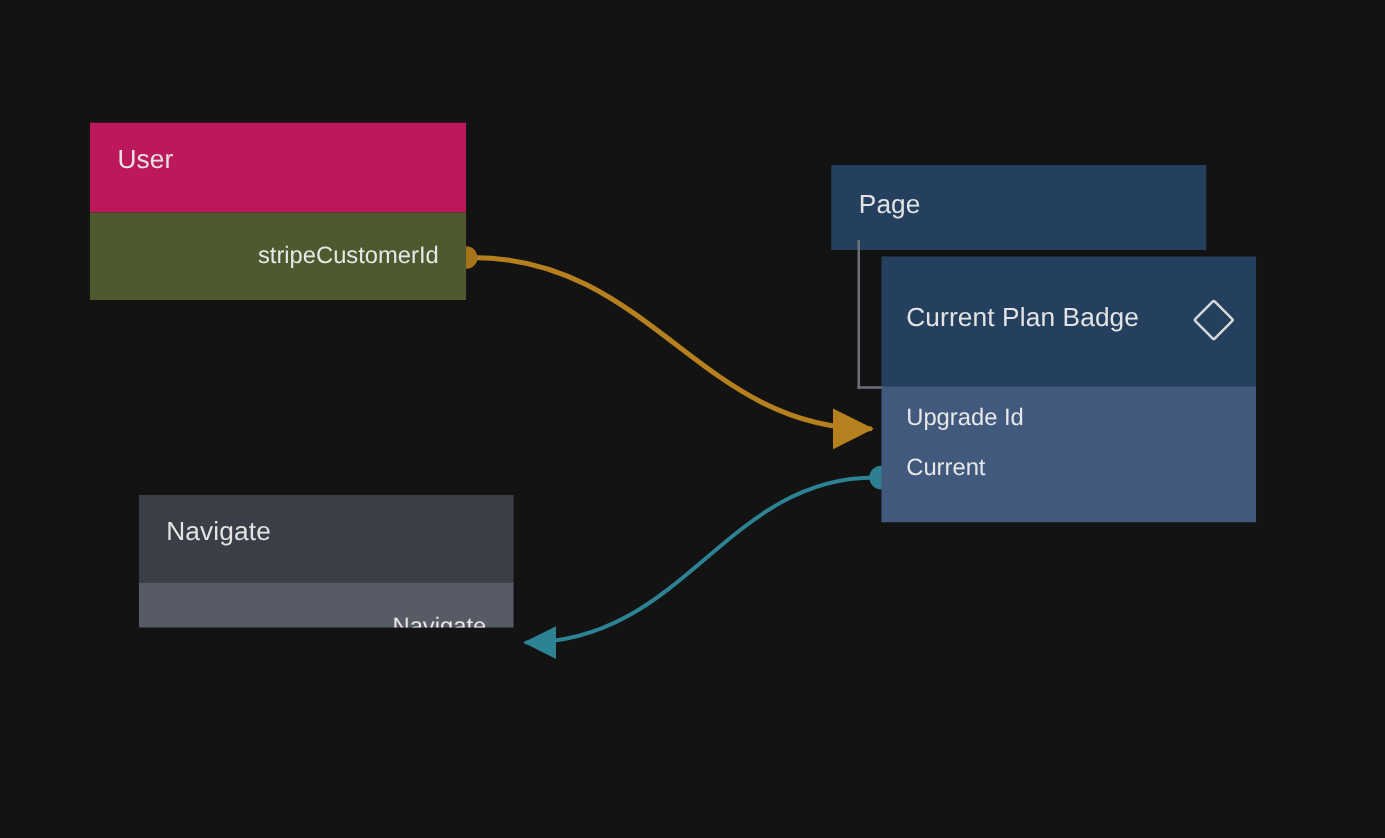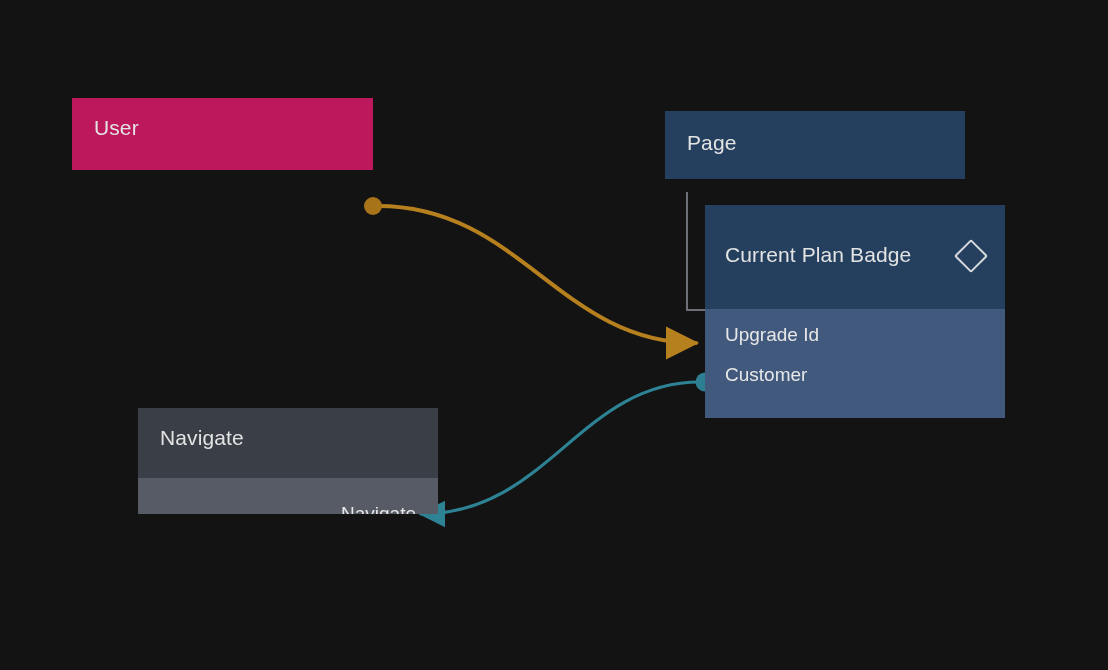--- a/index.html
+++ b/index.html
@@ -68,21 +68,21 @@
     align-items: center;
     justify-content: flex-end;
     height: 100%;
     padding-right: 22px;
     font-size: 19px;
     color: #e7e7e7;
   }
 
   
   #node-page {
-    left: 665px; top: 111px; width: 300px; height: 68px;
+    left: 665px; top: 132px; width: 300px; height: 68px;
     background: #24405e;
   }
   #node-page .node-header {
     height: 68px;
     padding-top: 18px;
   }
 
   
   #child-bracket {
     position: absolute;
@@ -124,21 +124,21 @@
     border: 2px solid #d6d9de;
     transform: rotate(45deg);
     border-radius: 2px;
   }
   .header-text {
     max-width: 210px;
   }
 
   
   #node-navigate {
-    left: 111px; top: 408px; width: 300px; height: 106px; margin-left: 27px;
+    left: 111px; top: 396px; width: 300px; height: 106px;
   }
   #node-navigate .node-header {
     height: 70px;
     background: #3a3e46;
   }
   #node-navigate .node-body {
     height: 72px;
     background: #565b66;
   }
 </style>
@@ -161,41 +161,46 @@
     <circle cx="373" cy="206" r="9" fill="#a8741a"></circle>
 
     <path d="M 700 382 C 580 382, 548 514, 421 514" fill="none" stroke="#2d8294" stroke-width="3.2" stroke-linecap="round" marker-end="url(#arrow-teal)"></path>
     <circle cx="705" cy="382" r="9.5" fill="#2d7f91"></circle>
   </svg>
 
   <div class="node" id="node-user">
     <div class="node-header">
       <span>User</span>
     </div>
+    <div class="node-body">
+      <div class="port-row-right">
+        <span>stripeCustomerId</span>
+      </div>
+    </div>
   </div>
 
   <div class="node" id="node-page">
     <div class="node-header">
       <span>Page</span>
     </div>
   </div>
 
   <div id="child-bracket"></div>
 
   <div class="node" id="node-badge">
     <div class="node-header">
       <span class="header-text">Current Plan Badge</span>
       <span class="diamond-icon"></span>
     </div>
     <div class="node-body">
       <div class="port-row-left">
         <span>Upgrade Id</span>
       </div>
       <div class="port-row-left">
-        <span>Customer</span>
+        <span>Current</span>
       </div>
     </div>
   </div>
 
   <div class="node" id="node-navigate">
     <div class="node-header">
       <span>Navigate</span>
     </div>
     <div class="node-body">
       <div class="port-row-right">

